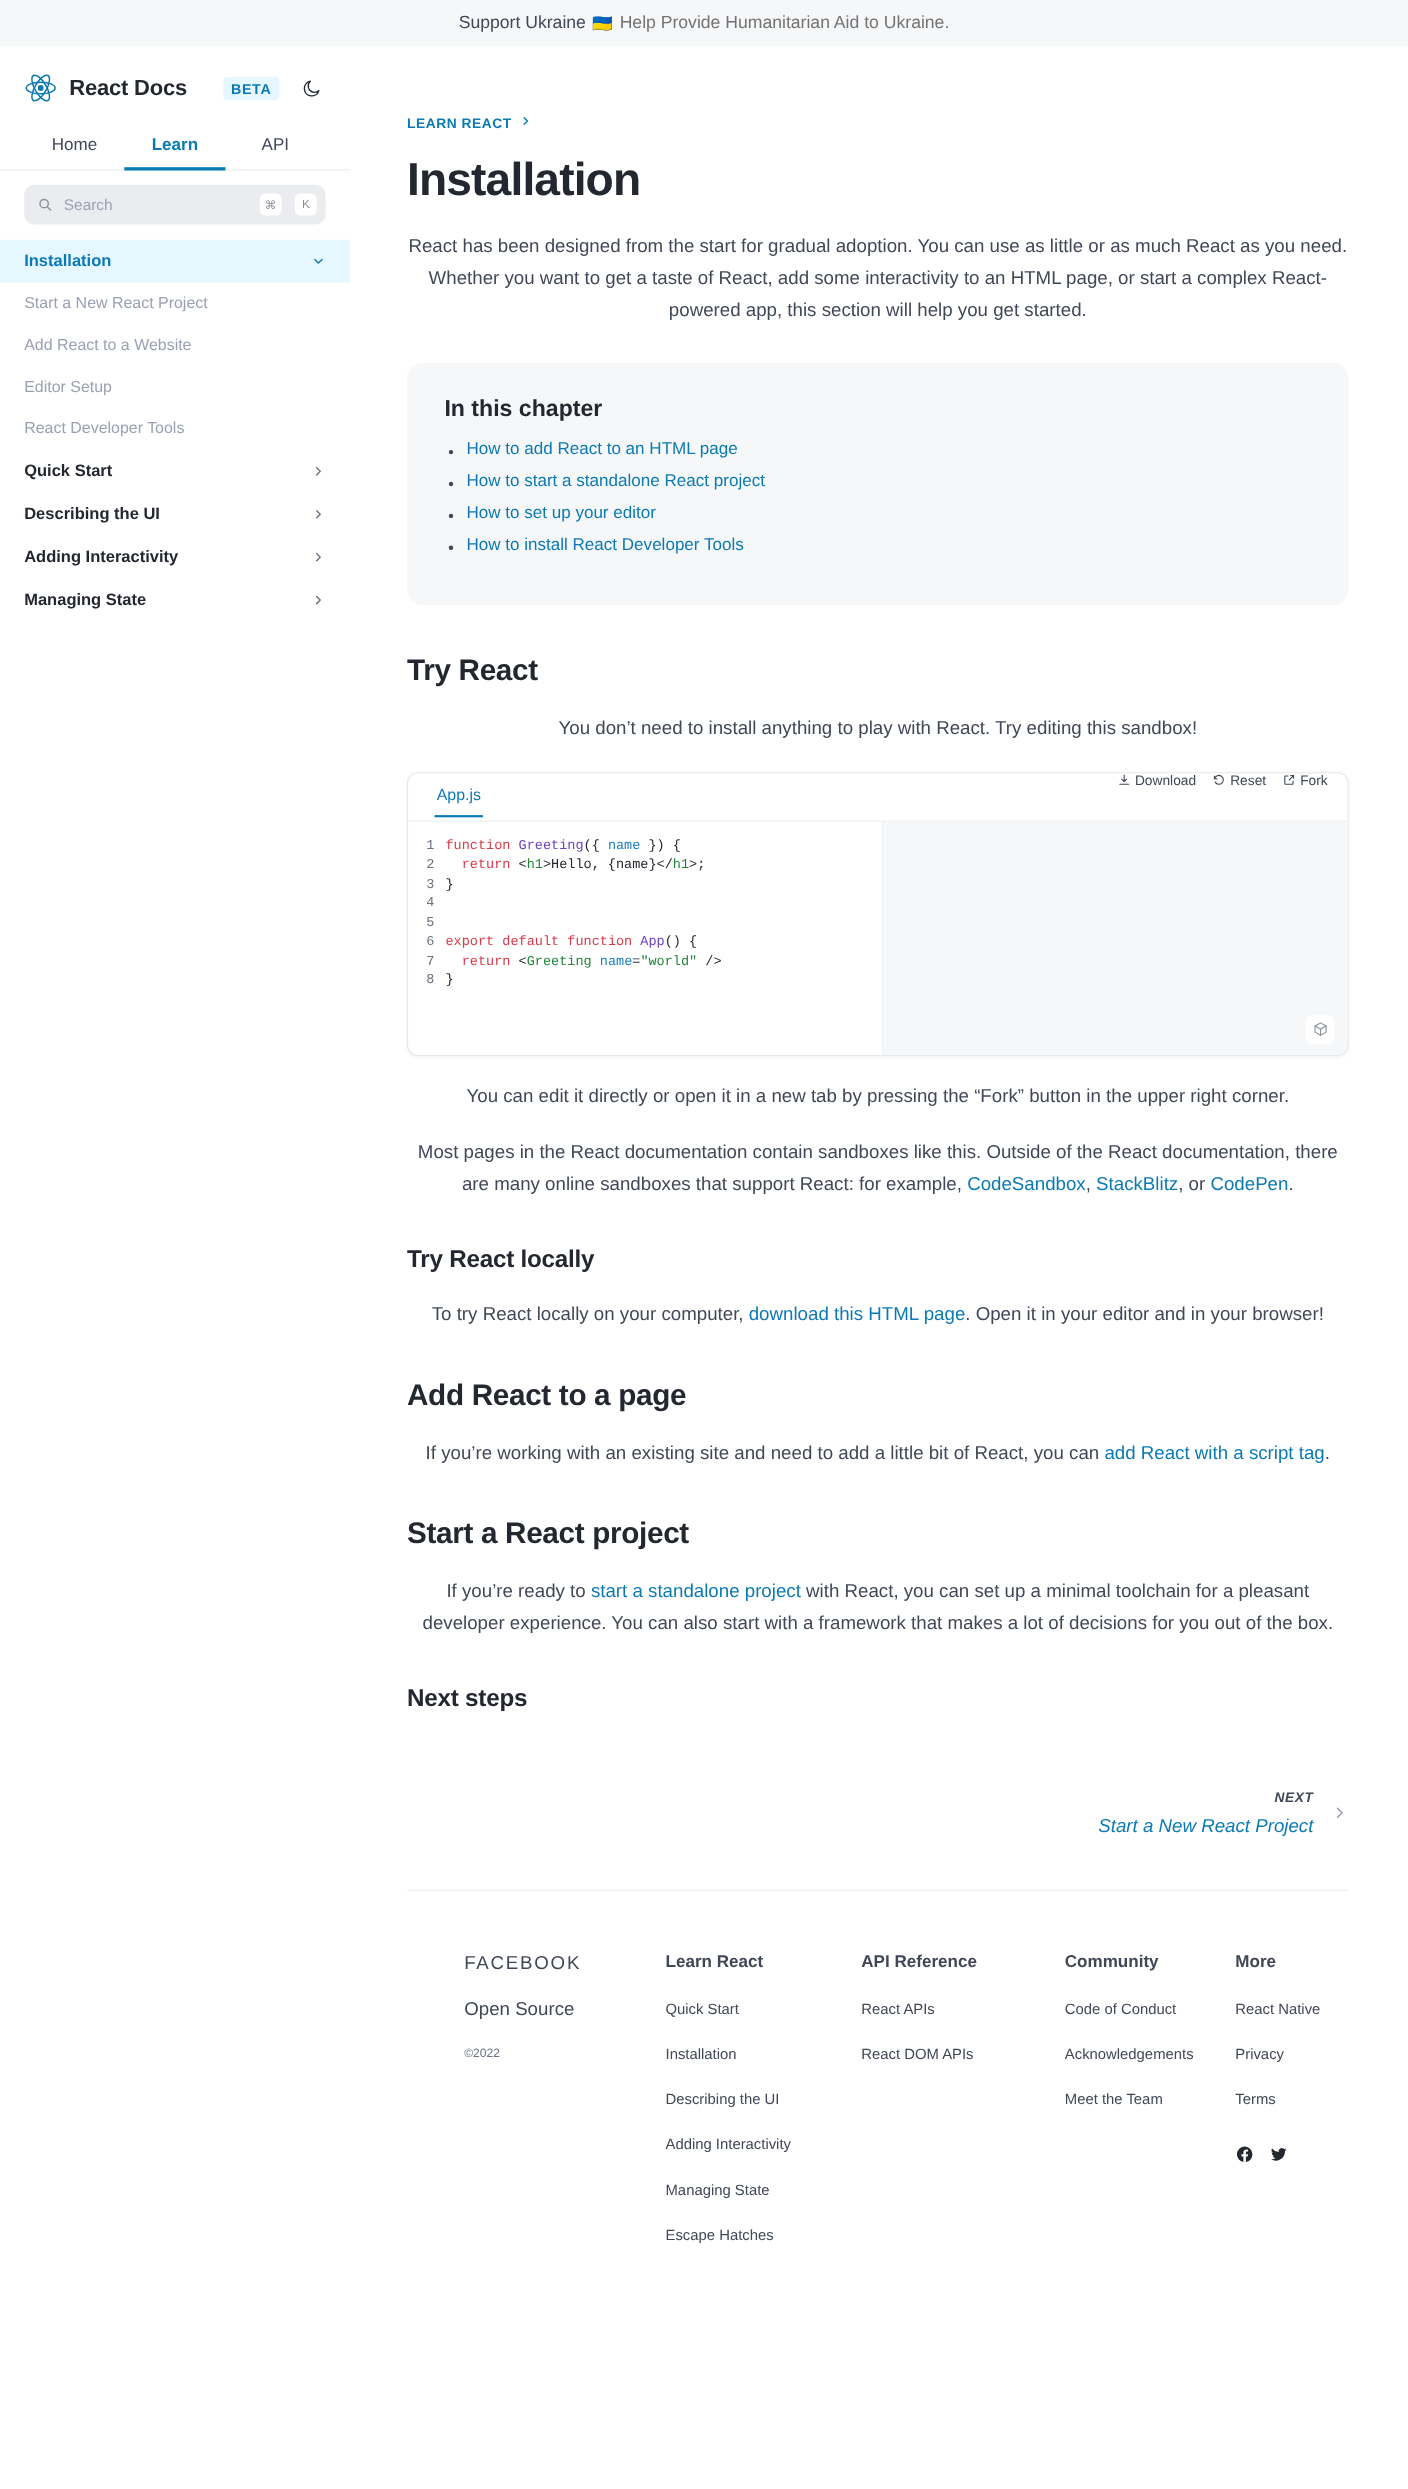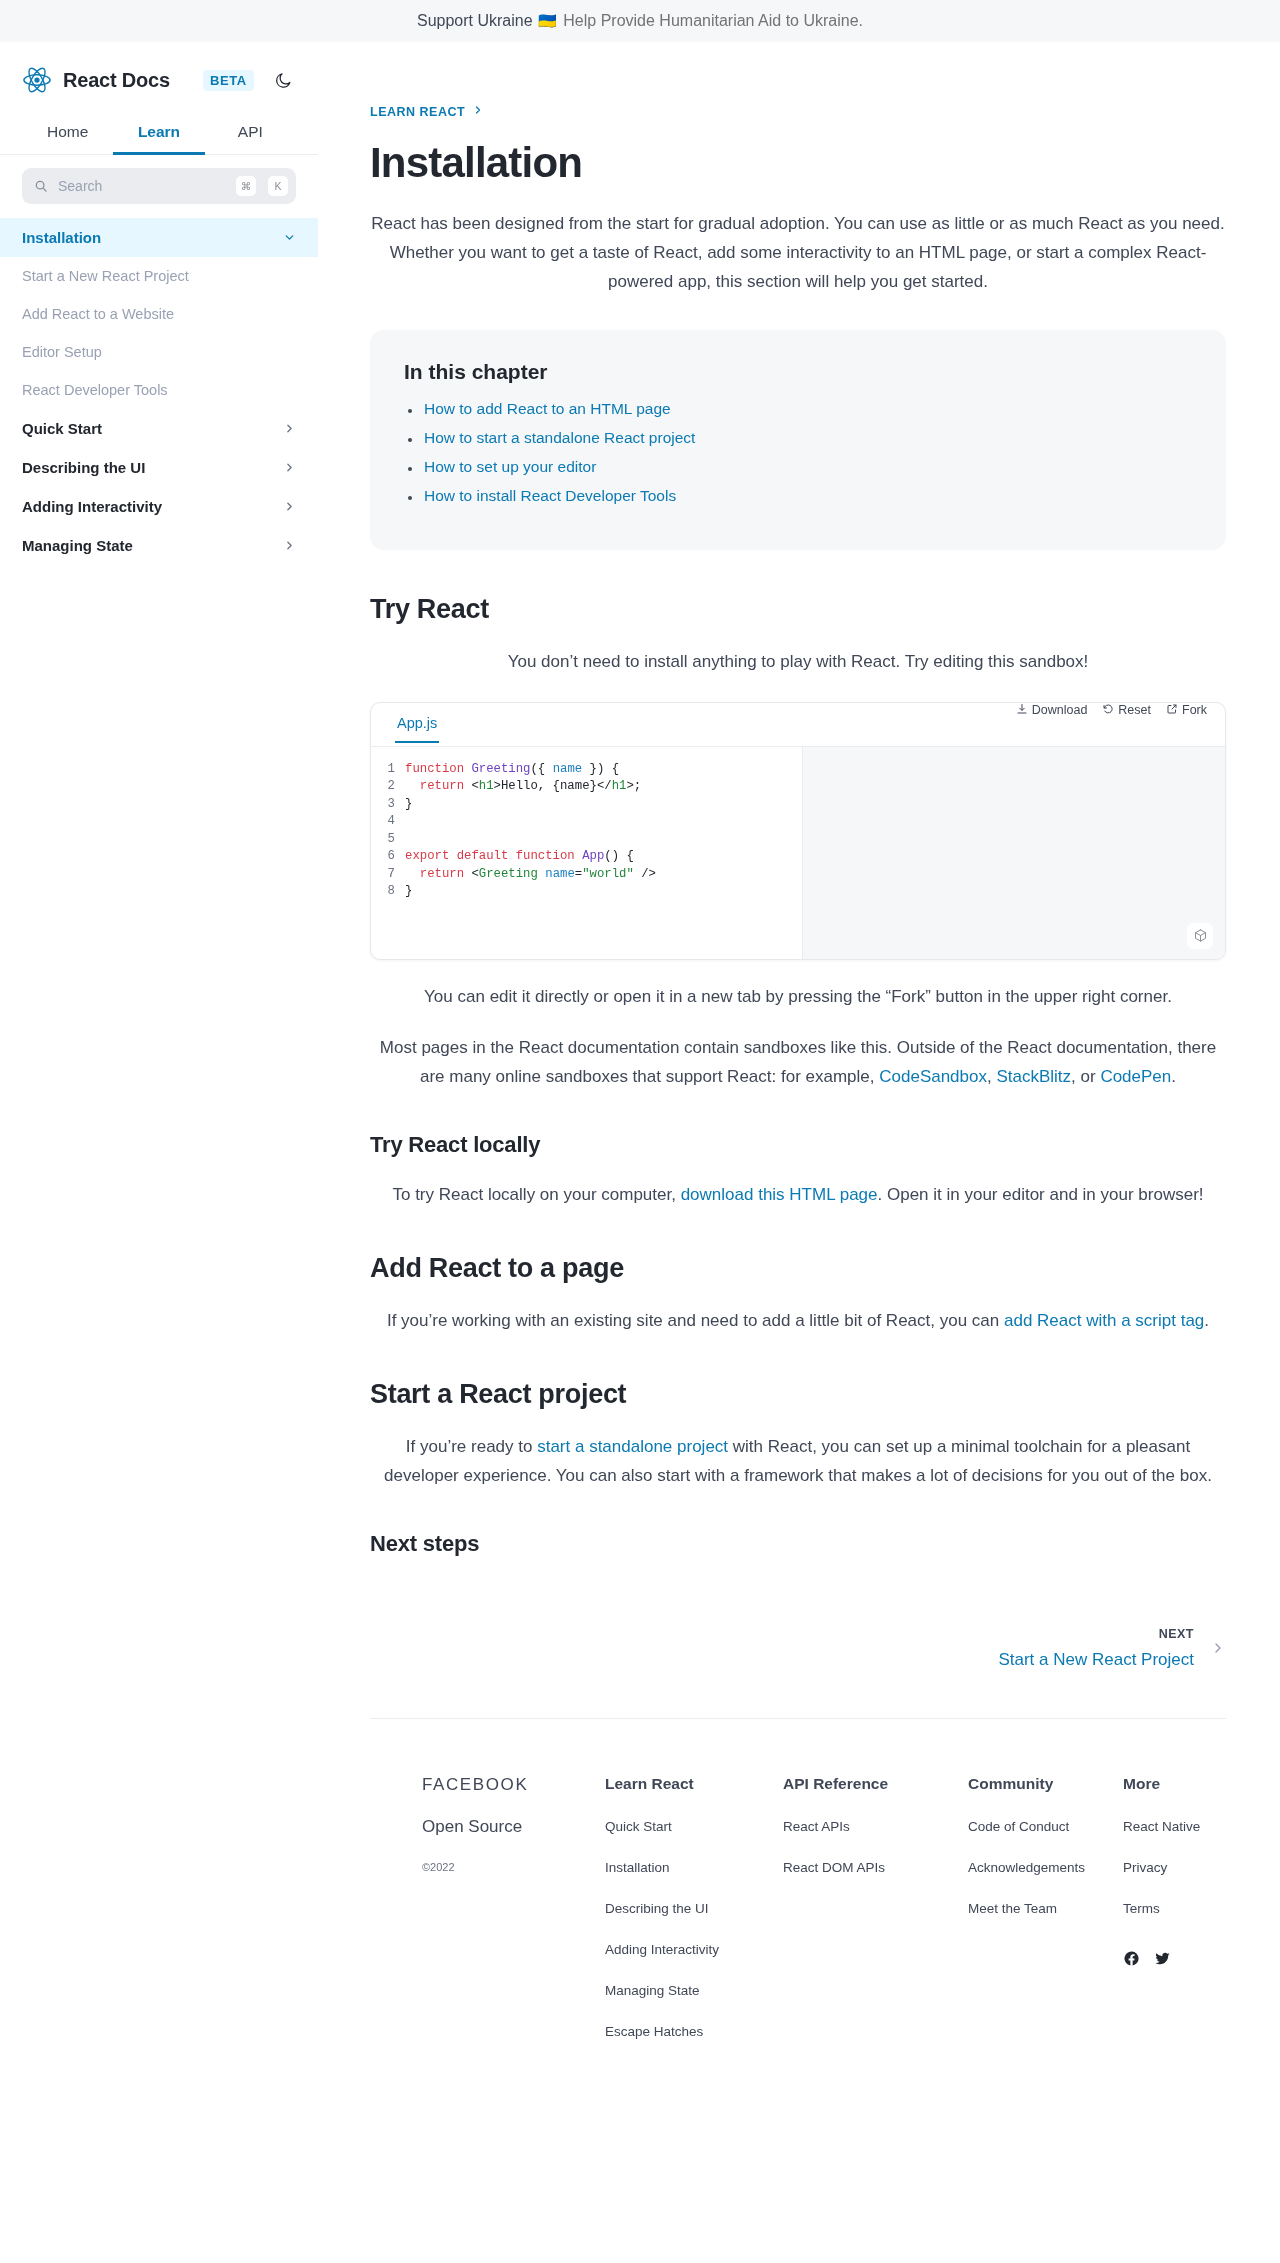--- a/index.html
+++ b/index.html
@@ -306,21 +306,21 @@
 
   
   .next-nav {
     margin-top: 70px;
     display: flex;
     justify-content: flex-end;
     align-items: center;
     gap: 16px;
     padding-bottom: 34px;
   }
-  .next-text { text-align: right; }
+  .next-text { text-align: right; font-style: italic; }
   .next-kicker {
     font-size: 12.5px;
     font-weight: 700;
     letter-spacing: 0.5px;
     color: #404756;
   }
   .next-title {
     font-size: 17px;
     color: #0b7ab3;
     margin-top: 9px;

